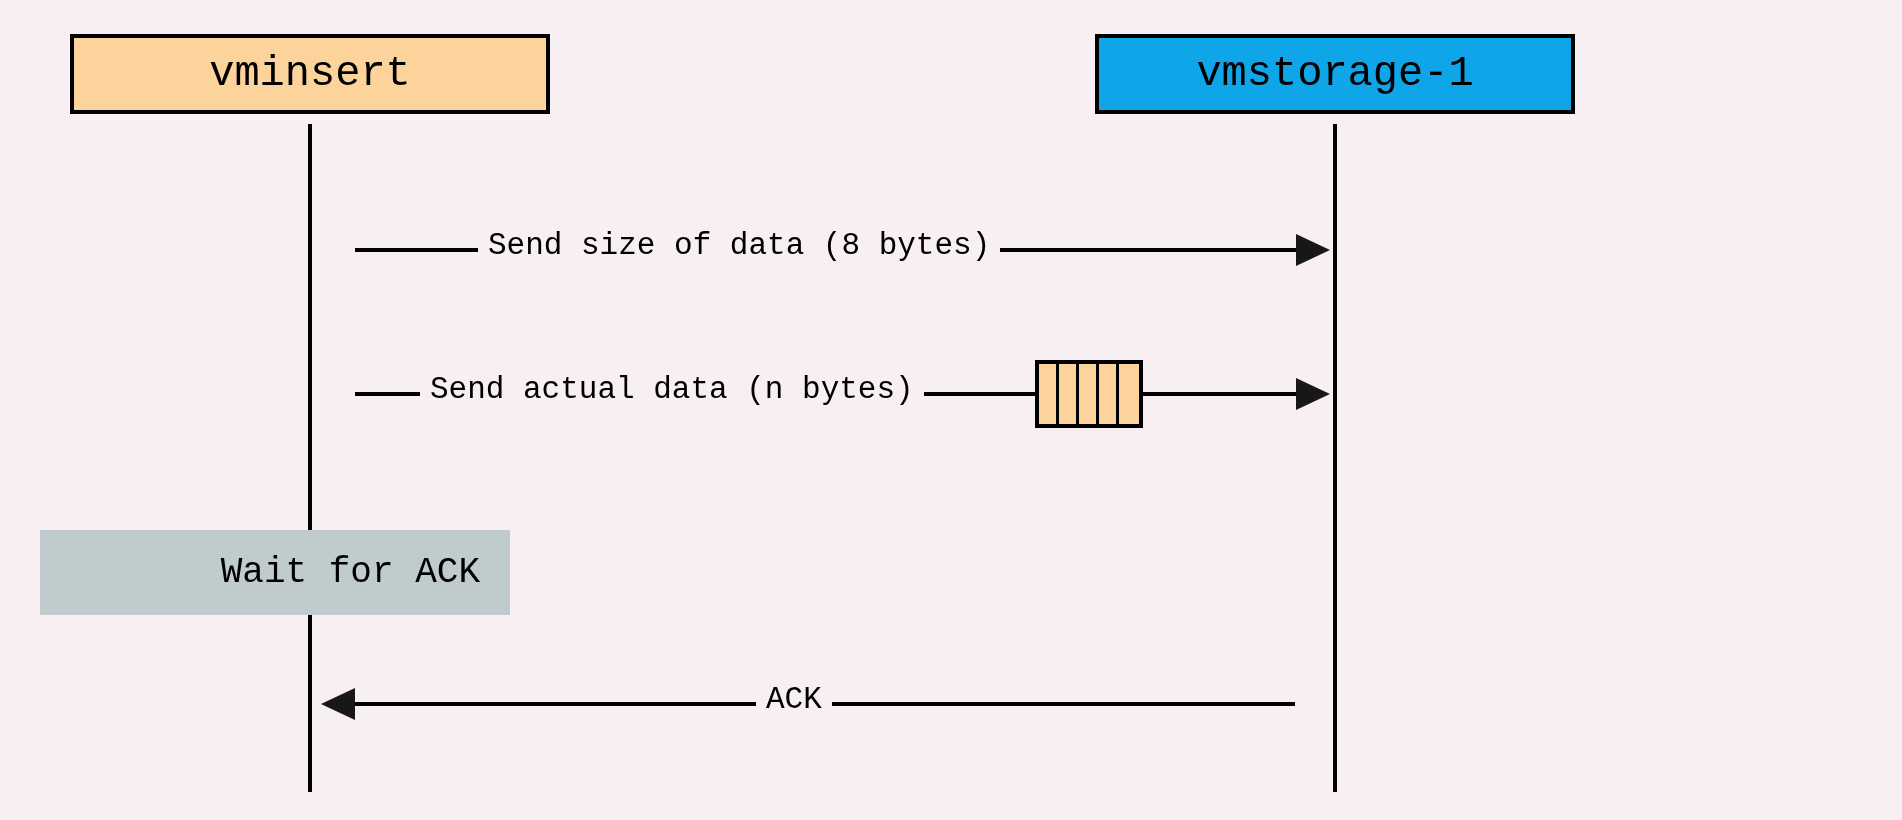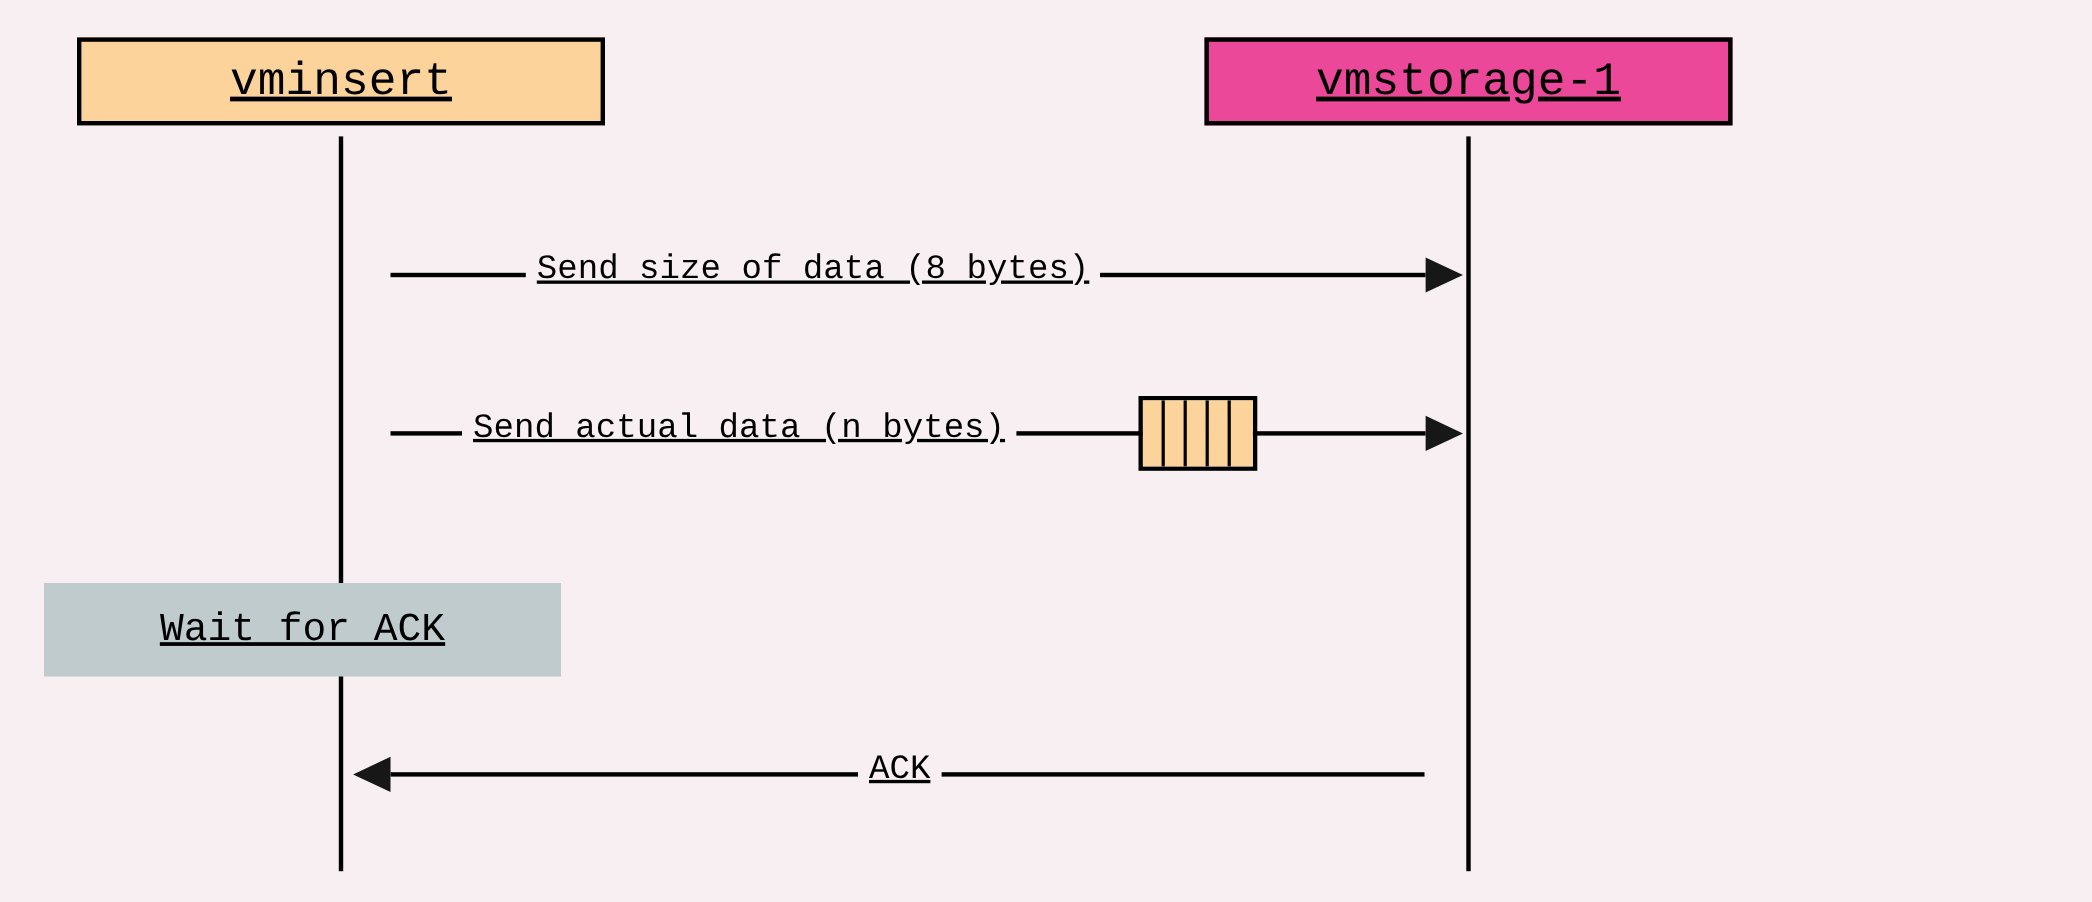--- a/index.html
+++ b/index.html
@@ -1,19 +1,18 @@
 <!DOCTYPE html>
 <html><head>
   <meta charset="utf-8">
   <style>
     * {
       margin: 0;
       padding: 0;
       box-sizing: border-box;
-      text-decoration: underline;
     }
     body {
       background: #f7eff2;
       font-family: 'Courier New', Courier, monospace;
       width: 1902px;
       height: 820px;
       position: relative;
     }
     .participant-box {
       position: absolute;
@@ -23,21 +22,21 @@
       text-align: center;
       background: #fff;
     }
     .participant-left {
       background: #fcd49b;
       left: 70px;
       top: 34px;
       width: 480px;
     }
     .participant-right {
-      background: #ec4899;
+      background: #0ea5e9;
       left: 1095px;
       top: 34px;
       width: 480px;
     }
     .lifeline {
       position: absolute;
       width: 4px;
       background: #000;
       top: 124px;
       height: 668px;
@@ -77,21 +76,21 @@
       border-right: 34px solid #171717;
     }
     .wait-box {
       position: absolute;
       background: #c0cbce;
       font-size: 36px;
       padding: 22px 30px;
       left: 40px;
       top: 530px;
       width: 470px;
-      text-align: center;
+      text-align: right;
     }
     .data-bars {
       position: absolute;
       display: flex;
       border: 4px solid #000;
       left: 1035px;
       top: 360px;
       height: 68px;
     }
     .data-bar {
@@ -130,14 +129,14 @@
   <div class="data-bar"></div>
   <div class="data-bar"></div>
   <div class="data-bar"></div>
 </div>
 
 <div class="wait-box">
   <span>Wait  for ACK</span>
 </div>
 
 <div class="arrow-line" style="left:355px; top:702px; width:940px;"></div>
-<div class="arrow-label" style="left:780px; top:682px;">ACK</div>
+<div class="arrow-label" style="left:756px; top:682px;">ACK</div>
 <div class="arrowhead-left" style="left:321px; top:688px;"></div>
 
 </body></html>

